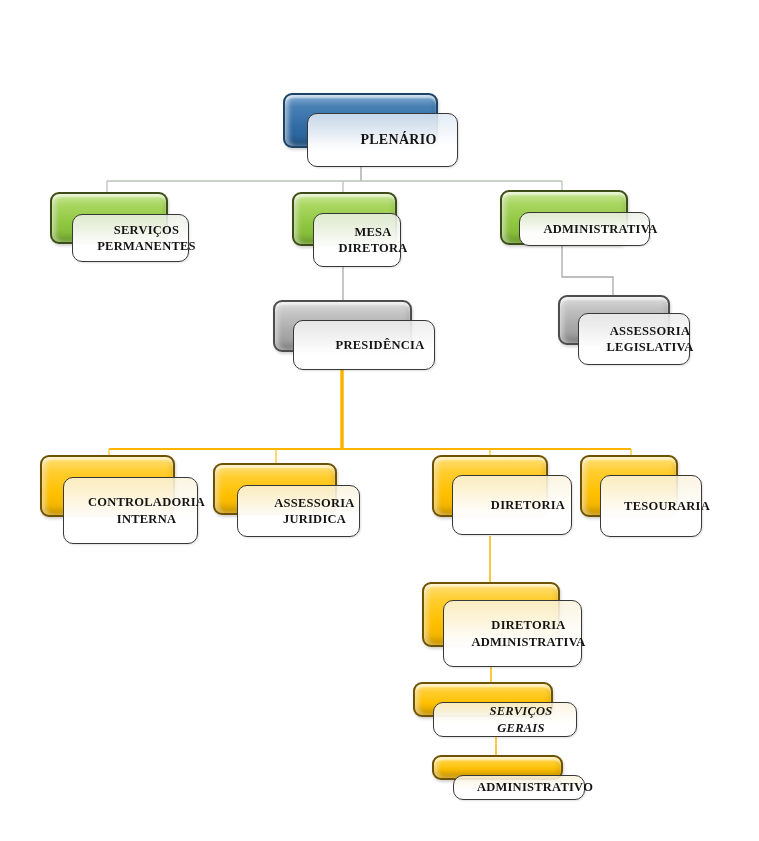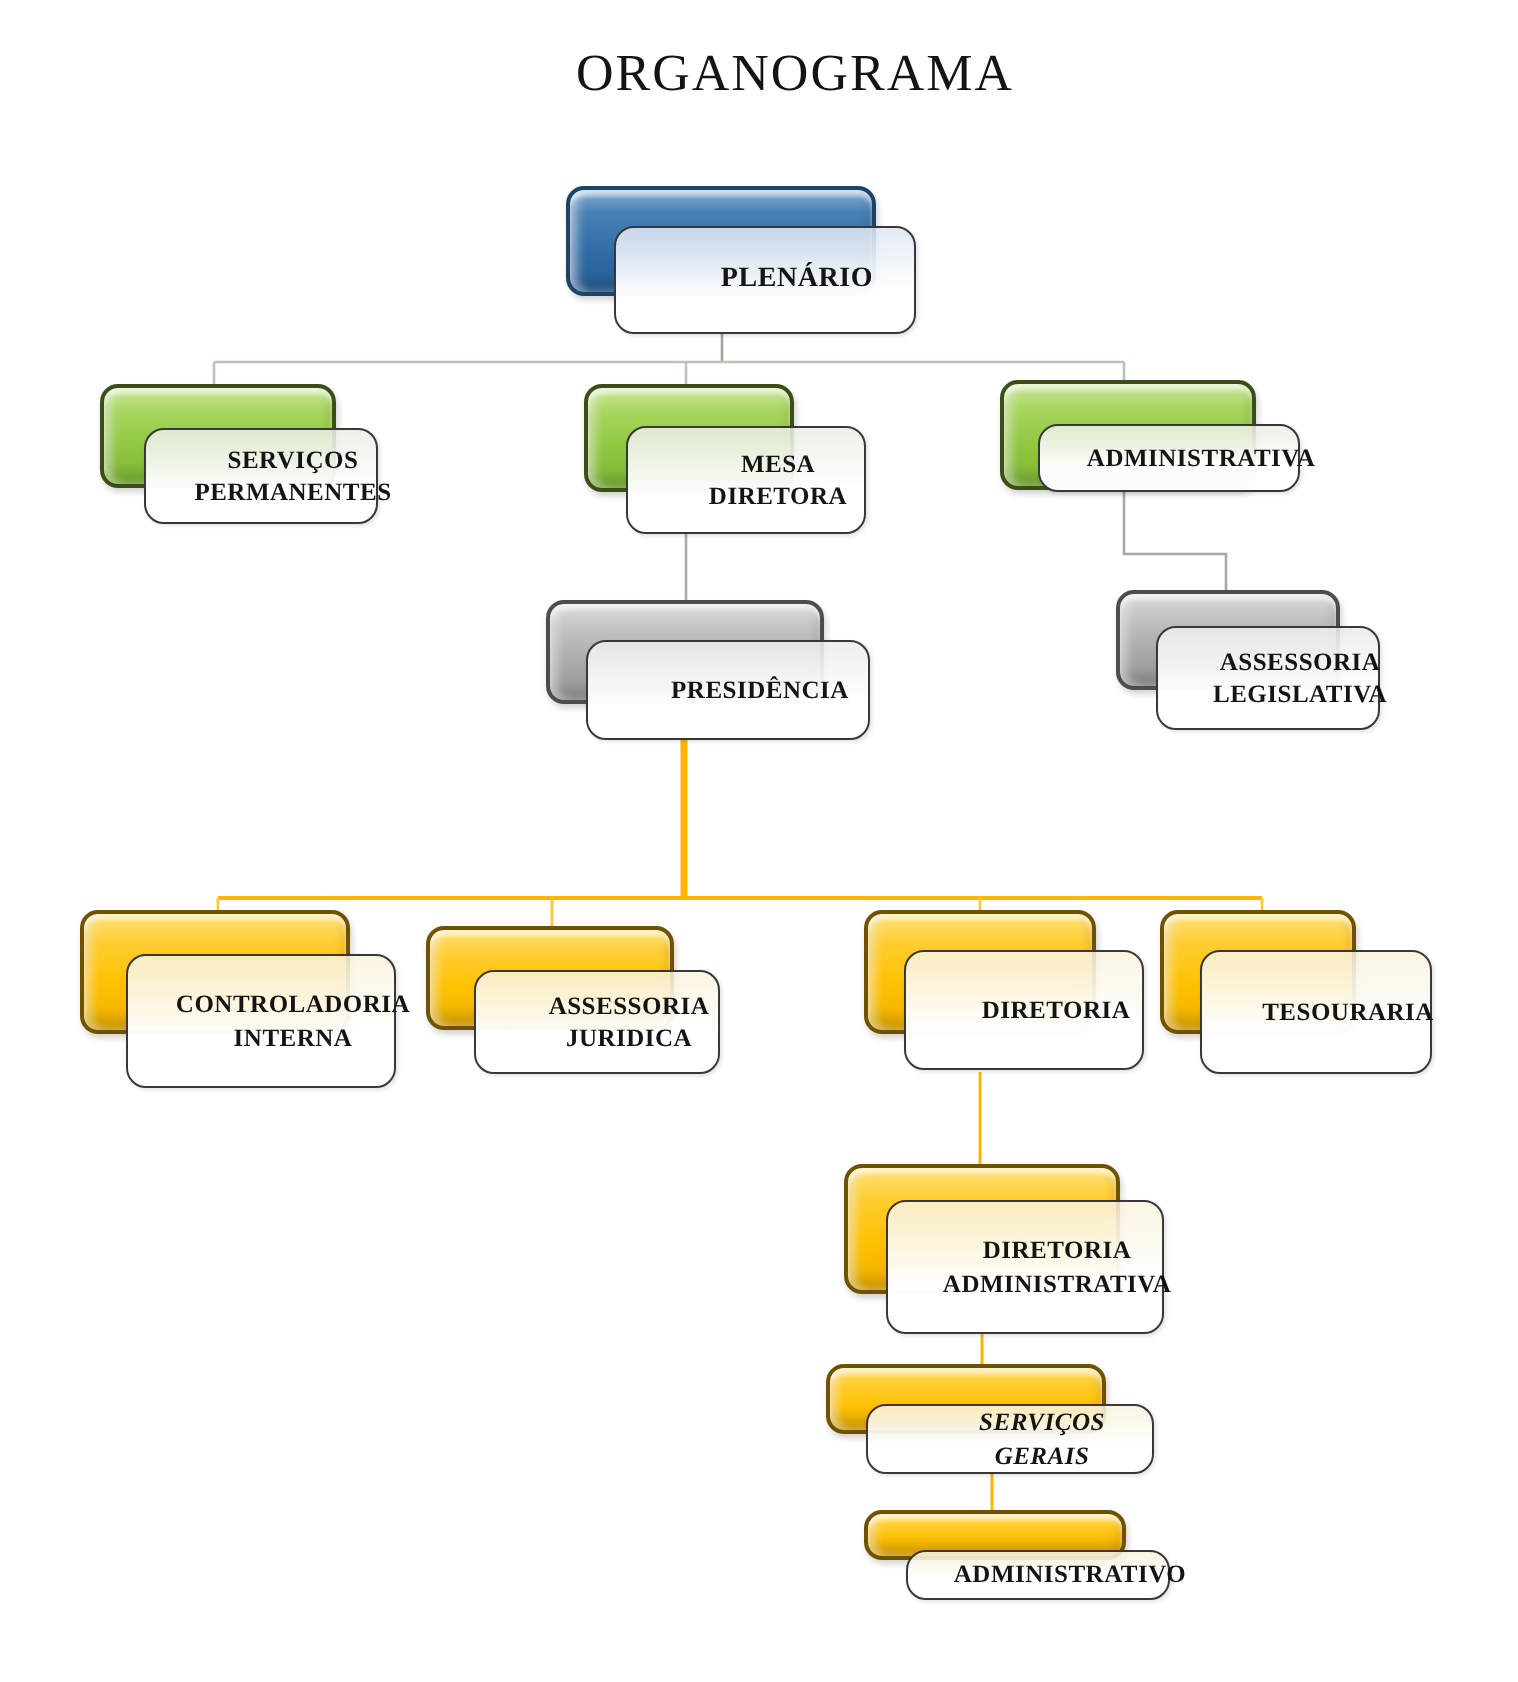--- a/index.html
+++ b/index.html
@@ -50,21 +50,20 @@
   }
   .tint-blue  {background:linear-gradient(180deg,rgba(222,232,243,.85) 0%,rgba(255,255,255,.98) 62%);}
   .tint-green {background:linear-gradient(180deg,rgba(234,239,228,.85) 0%,rgba(255,255,255,.98) 62%);}
   .tint-gray  {background:linear-gradient(180deg,rgba(236,236,236,.88) 0%,rgba(255,255,255,.98) 62%);}
   .tint-yellow{background:linear-gradient(180deg,rgba(250,243,221,.85) 0%,rgba(255,255,255,.98) 62%);}
 </style>
 </head>
 <body>
 
 <div class="canvas">
-  <h1 class="title">ORGANOGRAMA</h1>
   <svg id="wires" xmlns="http://www.w3.org/2000/svg">
       <polyline points="361,167 361,181" fill="none" stroke="#9aa99a" stroke-width="1.3"></polyline>
       <polyline points="107,181 562,181" fill="none" stroke="#b7c4b7" stroke-width="1.3"></polyline>
       <polyline points="107,181 107,193" fill="none" stroke="#b7c4b7" stroke-width="1.3"></polyline>
       <polyline points="343,181 343,193" fill="none" stroke="#b7c4b7" stroke-width="1.3"></polyline>
       <polyline points="562,181 562,191" fill="none" stroke="#b7c4b7" stroke-width="1.3"></polyline>
       <polyline points="343,267 343,301" fill="none" stroke="#a9a9a9" stroke-width="1.3"></polyline>
       <polyline points="562,246 562,277 613,277 613,296" fill="none" stroke="#a9a9a9" stroke-width="1.3"></polyline>
       <polyline points="342,370 342,449" fill="none" stroke="#ffb400" stroke-width="3.5"></polyline>
       <polyline points="109,449 631,449" fill="none" stroke="#ffb400" stroke-width="2"></polyline>
@@ -87,21 +86,21 @@
   <div class="node">
     <div class="shape green" style="left: 50px; top: 192px; width: 118px; height: 52px;"></div>
     <div class="label tint-green" style="left: 72px; top: 214px; width: 117px; height: 48px;">
           <span>SERVIÇOS</span>
           <span>PERMANENTES</span>
         </div>
   </div>
 
   <div class="node">
     <div class="shape green" style="left: 292px; top: 192px; width: 105px; height: 54px;"></div>
-    <div class="label tint-green" style="left: 313px; top: 213px; width: 120px; height: 54px;">
+    <div class="label tint-green" style="left: 313px; top: 213px; width: 88px; height: 54px;">
           <span>MESA</span>
           <span>DIRETORA</span>
         </div>
   </div>
 
   <div class="node">
     <div class="shape green" style="left: 500px; top: 190px; width: 128px; height: 55px;"></div>
     <div class="label tint-green" style="left: 519px; top: 212px; width: 131px; height: 34px;">
           <span>ADMINISTRATIVA</span>
         </div>
@@ -140,21 +139,21 @@
 
   <div class="node">
     <div class="shape yellow" style="left: 432px; top: 455px; width: 116px; height: 62px;"></div>
     <div class="label tint-yellow" style="left: 452px; top: 475px; width: 120px; height: 60px;">
           <span>DIRETORIA</span>
         </div>
   </div>
 
   <div class="node">
     <div class="shape yellow" style="left: 580px; top: 455px; width: 98px; height: 62px;"></div>
-    <div class="label tint-yellow" style="left: 600px; top: 475px; width: 116px; height: 62px;">
+    <div class="label tint-yellow" style="left: 600px; top: 475px; width: 102px; height: 62px;">
           <span>TESOURARIA</span>
         </div>
   </div>
 
   <div class="node">
     <div class="shape yellow" style="left: 422px; top: 582px; width: 138px; height: 65px;"></div>
     <div class="label tint-yellow" style="left: 443px; top: 600px; width: 139px; height: 67px;">
           <span>DIRETORIA</span>
           <span>ADMINISTRATIVA</span>
         </div>

